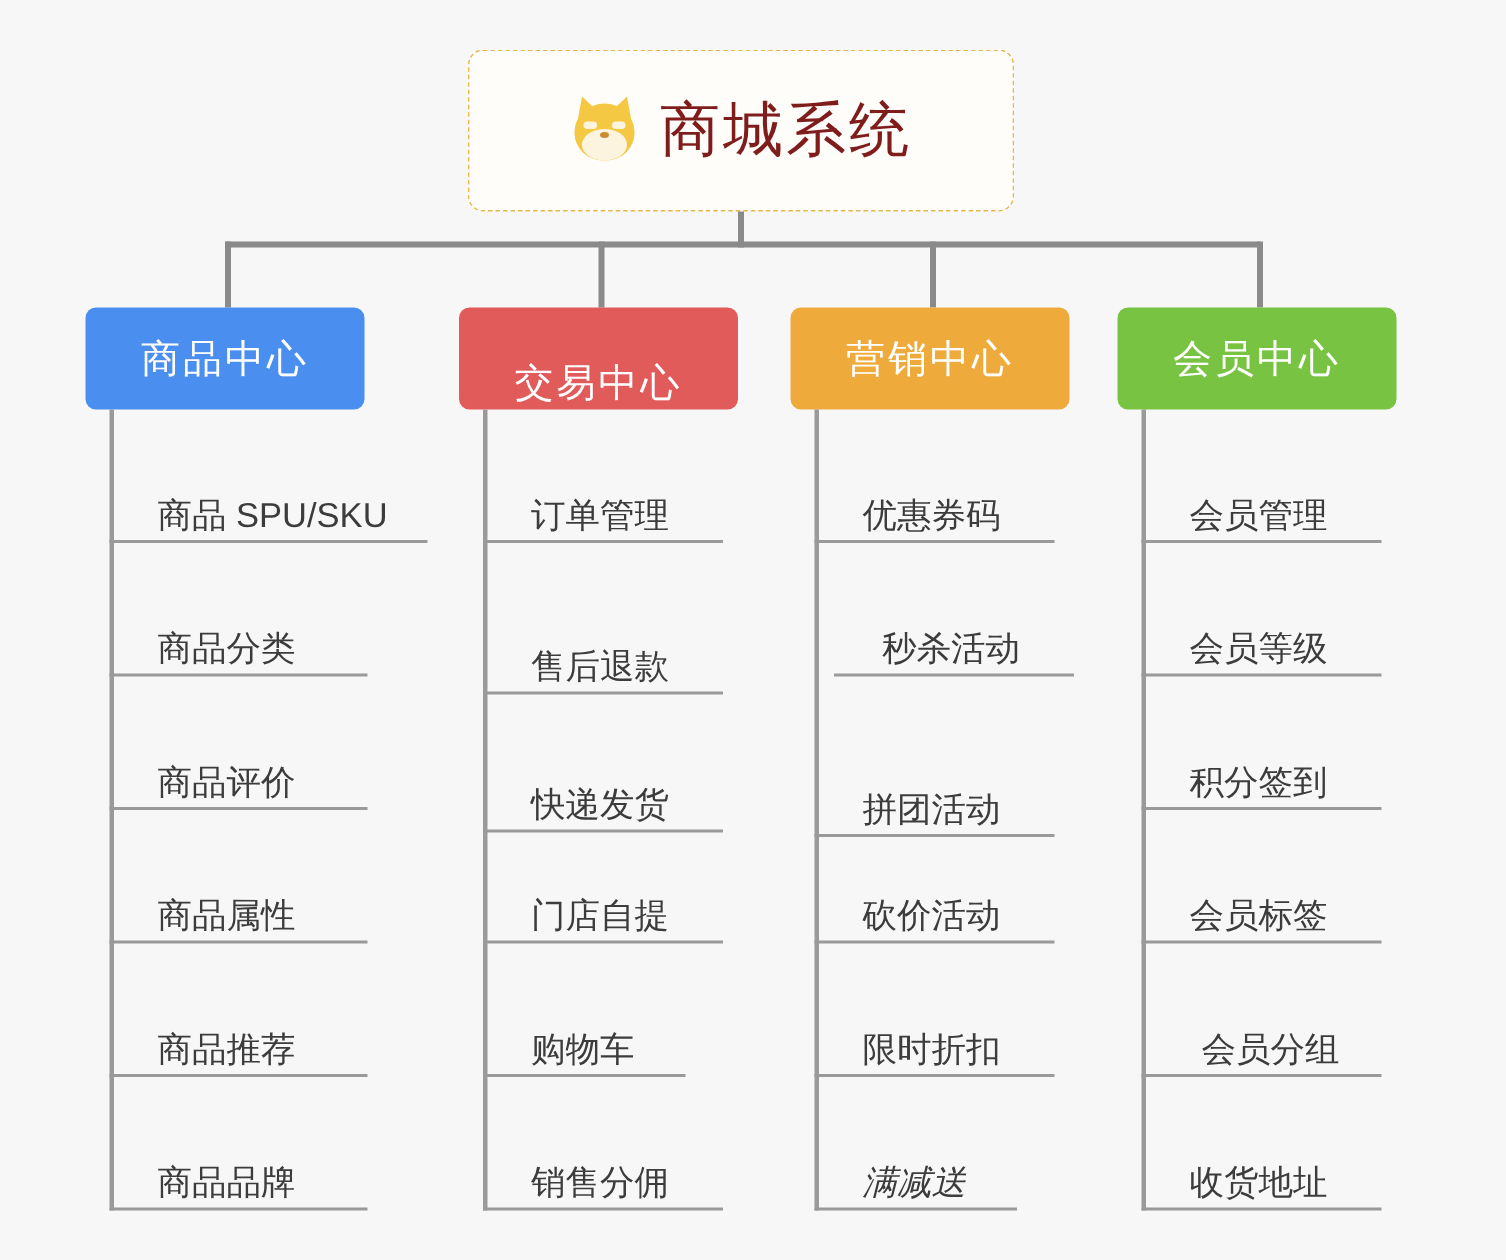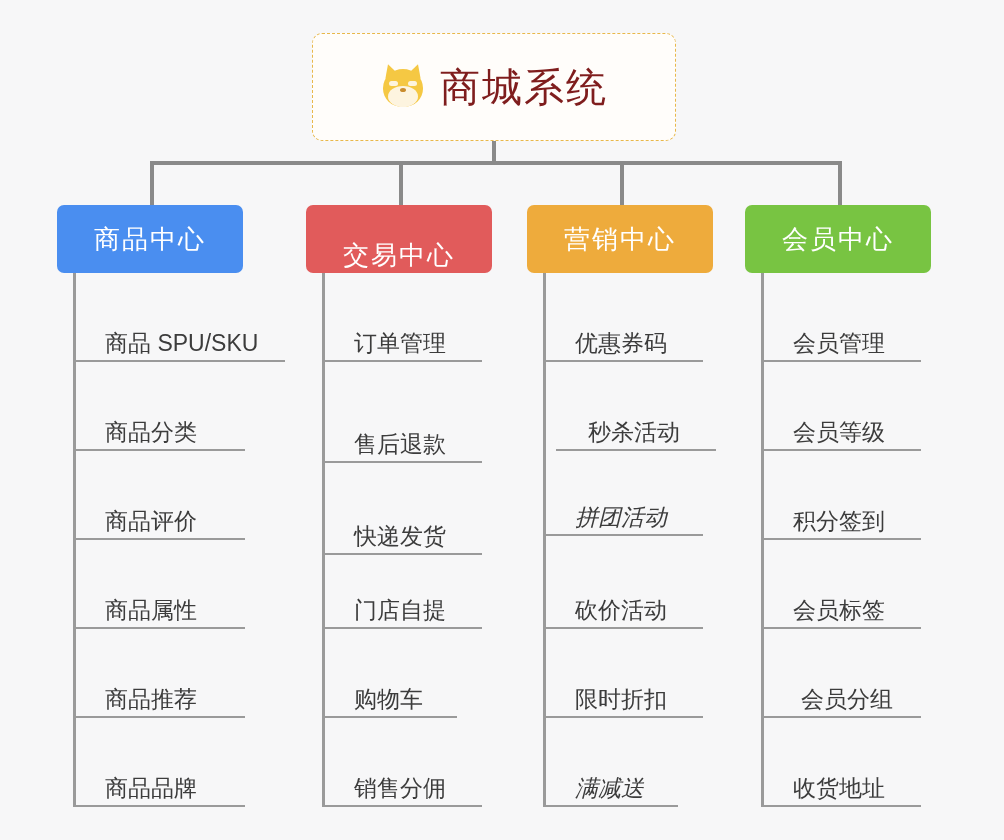--- a/index.html
+++ b/index.html
@@ -226,21 +226,21 @@
   </div>
 
   <div class="branch" style="left:543px; top:273px;">
     <div class="spine" style="height:534px;"></div>
     <div class="leaf" style="top:0px;   width:160px;">
         <span class="leaf-label">优惠券码</span>
       </div>
     <div class="leaf" style="top:89px;  width:160px;margin-left:13px;">
         <span class="leaf-label">秒杀活动</span>
       </div>
-    <div class="leaf" style="top:174px; width:160px;font-style:italic;">
+    <div class="leaf" style="top:196px; width:160px;">
         <span class="leaf-label">拼团活动</span>
       </div>
     <div class="leaf" style="top:267px; width:160px;">
         <span class="leaf-label">砍价活动</span>
       </div>
     <div class="leaf" style="top:356px; width:160px;">
         <span class="leaf-label">限时折扣</span>
       </div>
     <div class="leaf" style="top:445px; width:135px;font-style:italic;">
         <span class="leaf-label">满减送</span>

